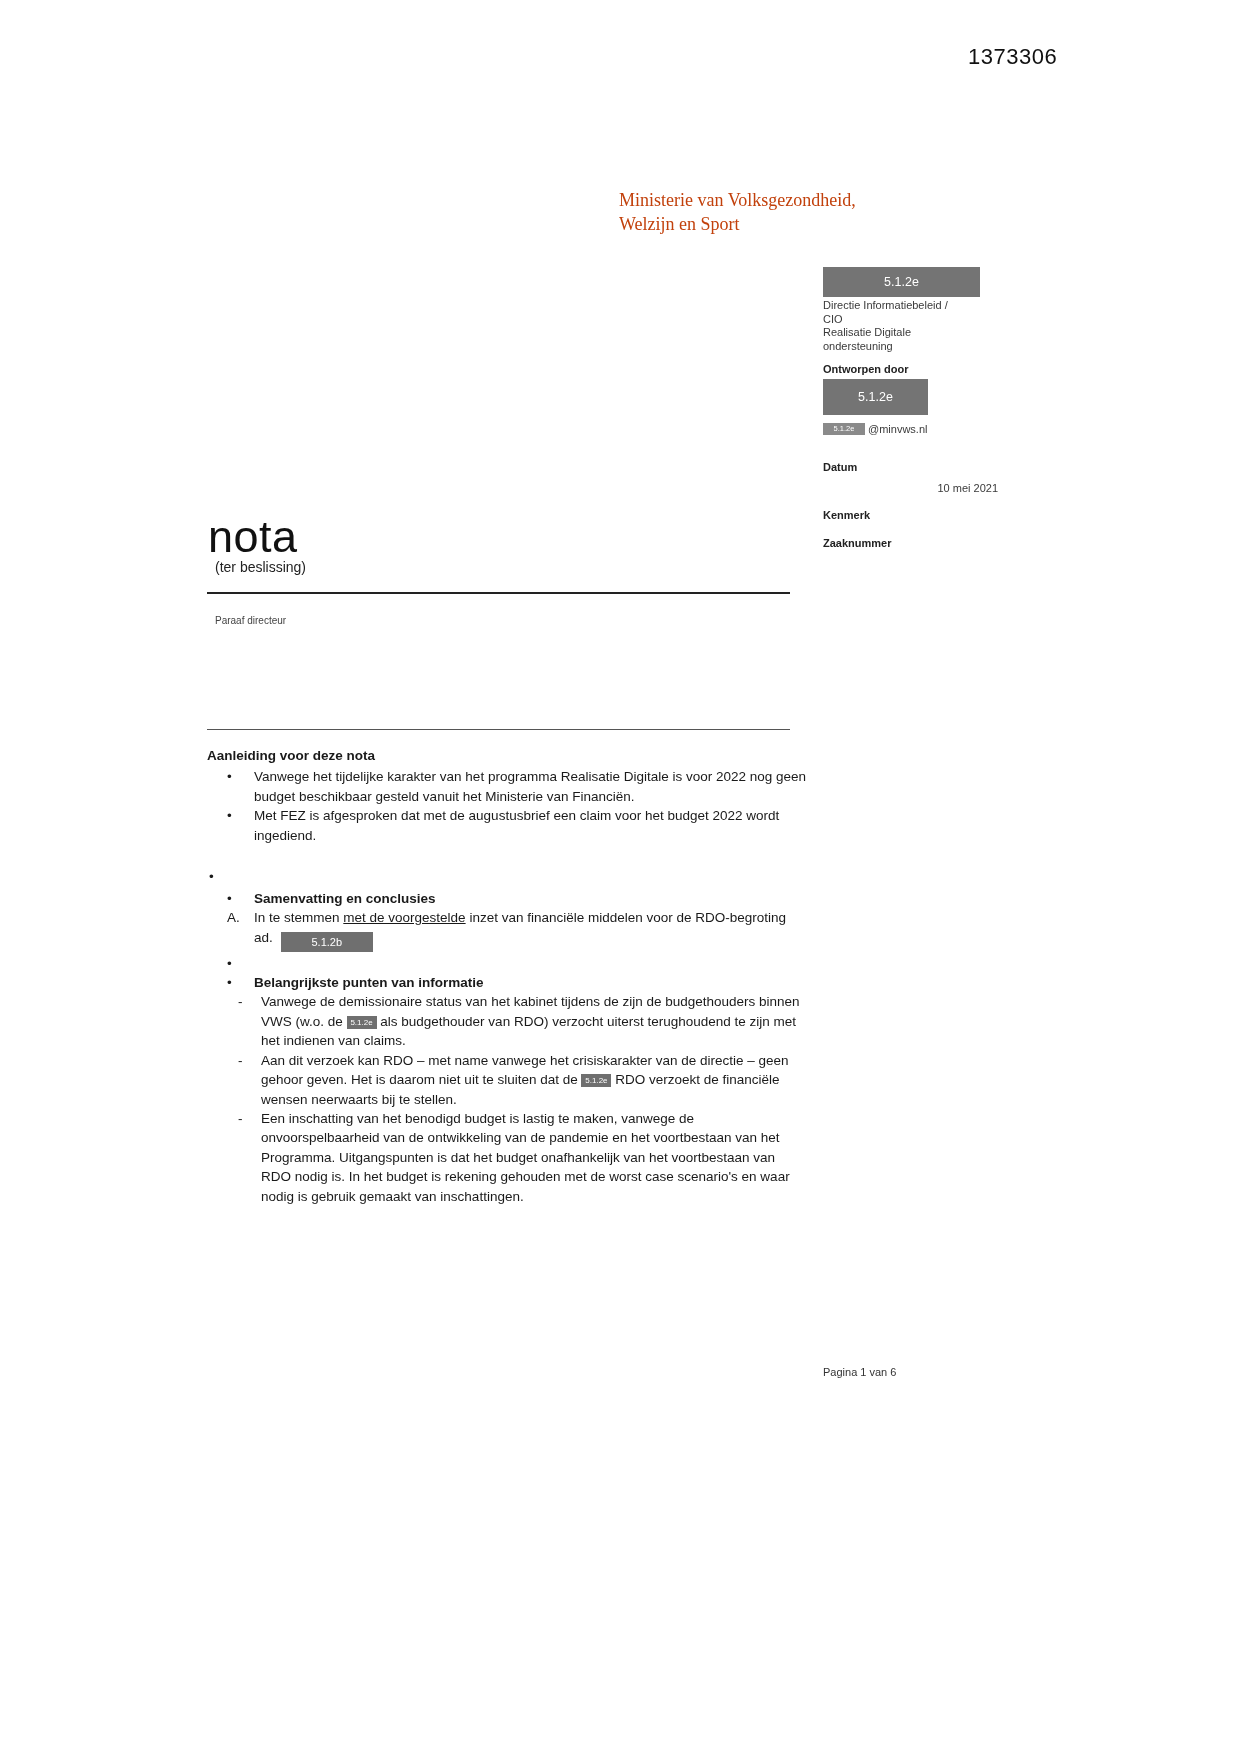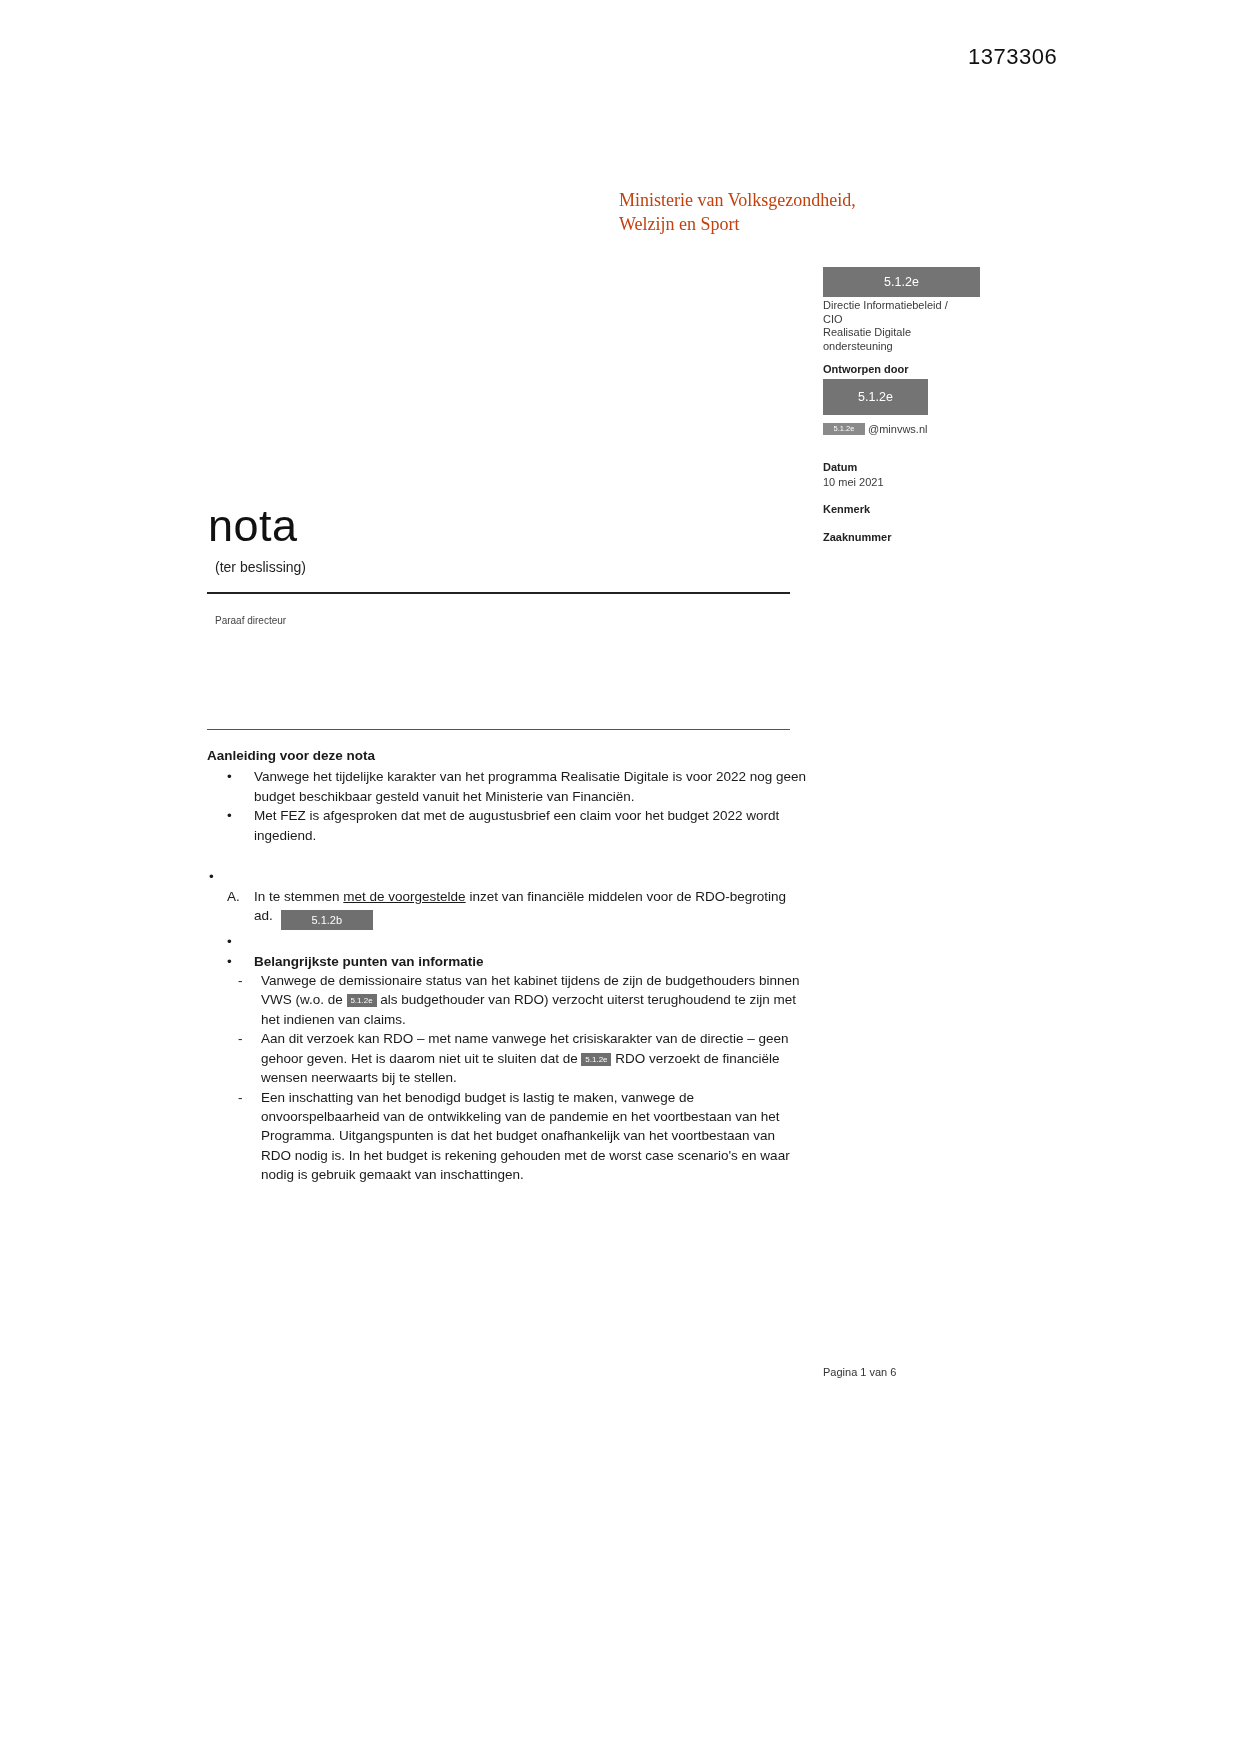--- a/index.html
+++ b/index.html
@@ -69,28 +69,28 @@
     display: inline-block;
     background: #8a8a8a;
     color: #fff;
     font-size: 7.5px;
     line-height: 12px;
     min-width: 42px;
     text-align: center;
   }
   .email-suffix { font-size: 11px; color: #3a3a3a; }
   .mt-datum { margin-top: 26px; }
-  .datum-value { margin-top: 3px; }
+  .datum-value { margin-top: 9px; text-align: right; }
   .mt-kenmerk { margin-top: 13px; }
   .mt-zaak { margin-top: 16px; }
 
   
   .title {
     position: absolute;
-    left: 208px; top: 500px;
+    left: 208px; top: 511px;
     font-size: 45px;
     font-weight: 400;
     color: #111;
     letter-spacing: 0.5px;
   }
   .subtitle {
     position: absolute;
     left: 215px; top: 559px;
     font-size: 14px;
     color: #222;
@@ -216,20 +216,24 @@
       <span class="marker bullet w-std"></span>
       <span class="text">Met FEZ is afgesproken dat met de augustusbrief een claim voor het budget 2022 wordt ingediend.</span>
     </div>
 
 
     <div class="li indent-0 gap-top">
       <span class="marker bullet w-narrow"></span>
       <span class="text"></span>
     </div>
 
+    <div class="li indent-1 gap-small">
+      <span class="marker bullet w-std"></span>
+      <span class="text bold">Samenvatting en conclusies</span>
+    </div>
 
 
     <div class="li indent-1">
       <span class="marker w-std">A.</span>
       <span class="text"><span>In te stemmen </span><span class="u">met de voorgestelde</span><span> inzet van financiële middelen voor de RDO-begroting ad.</span><span class="redact-inline">5.1.2b</span></span>
     </div>
 
     <div class="li indent-1 gap-small">
       <span class="marker bullet w-std"></span>
       <span class="text"></span>

